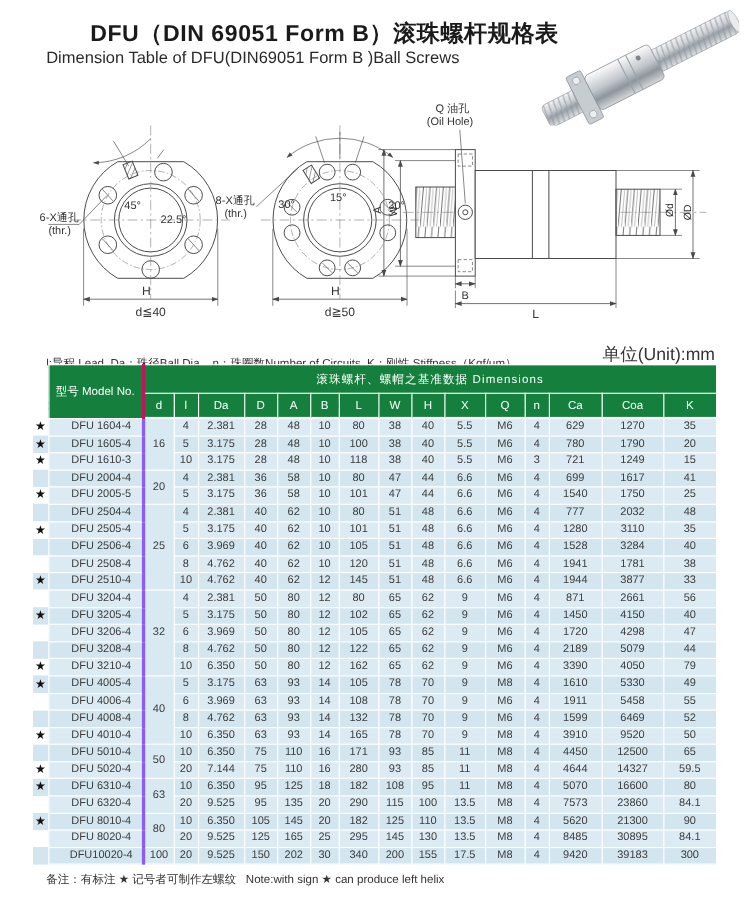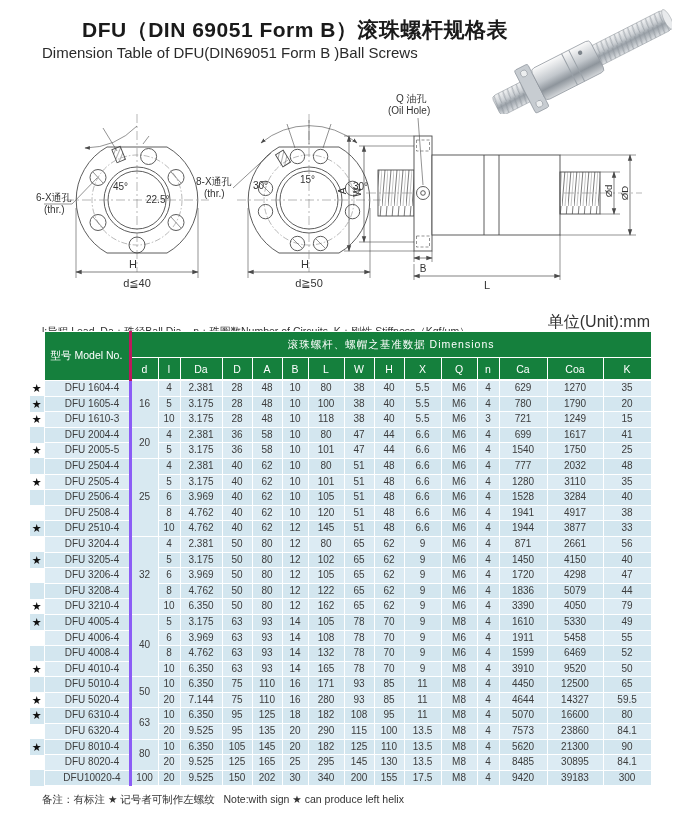--- a/index.html
+++ b/index.html
@@ -425,21 +425,21 @@
             <td>40</td>
             <td>62</td>
             <td>10</td>
             <td>120</td>
             <td>51</td>
             <td>48</td>
             <td>6.6</td>
             <td>M6</td>
             <td>4</td>
             <td>1941</td>
-            <td>4917</td>
+            <td>1781</td>
             <td>38</td>
           </tr>
           <tr class="alt">
             <td class="star">★</td>
             <td class="model">DFU 2510-4</td>
             <td>10</td>
             <td>4.762</td>
             <td>40</td>
             <td>62</td>
             <td>12</td>
@@ -515,21 +515,21 @@
             <td>4.762</td>
             <td>50</td>
             <td>80</td>
             <td>12</td>
             <td>122</td>
             <td>65</td>
             <td>62</td>
             <td>9</td>
             <td>M6</td>
             <td>4</td>
-            <td>1836</td>
+            <td>2189</td>
             <td>5079</td>
             <td>44</td>
           </tr>
           <tr>
             <td class="star">★</td>
             <td class="model">DFU 3210-4</td>
             <td>10</td>
             <td>6.350</td>
             <td>50</td>
             <td>80</td>

